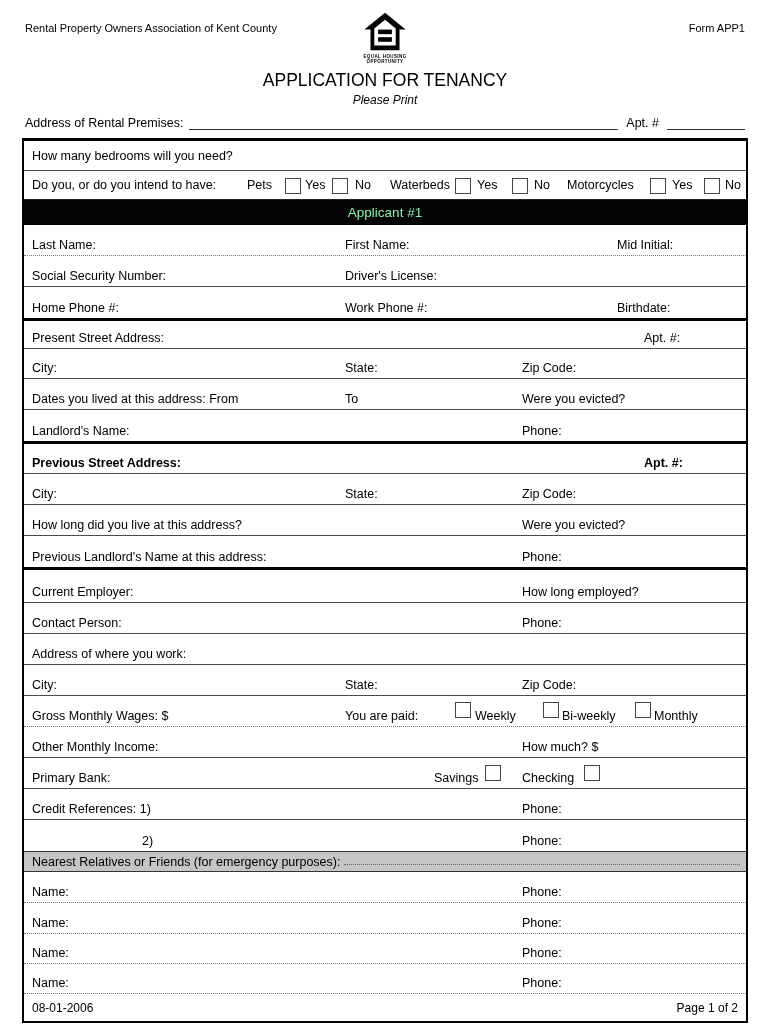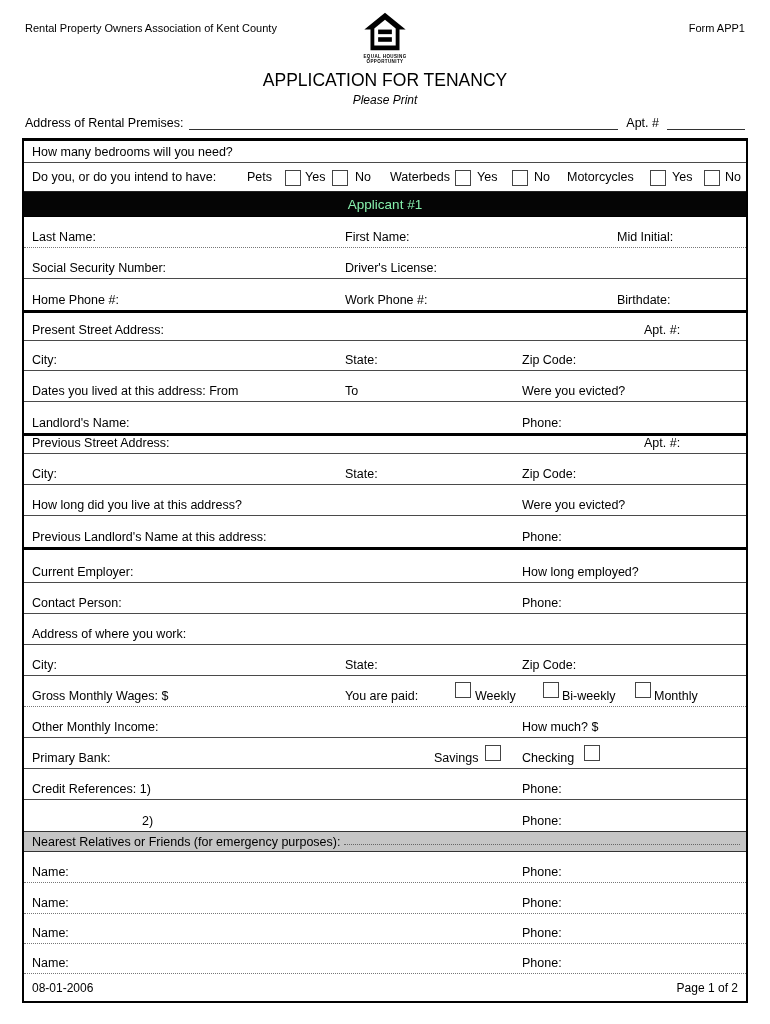--- a/index.html
+++ b/index.html
@@ -40,21 +40,21 @@
   .bar-gray .gt { margin:0 0 2px 8px; white-space:nowrap; }
   .bar-gray .dotsfill { flex:1 1 auto; border-bottom:1px dotted #666; margin:0 6px 6px 4px; height:1px; }
   .cb { position:absolute; width:16px; height:16px; border:1px solid #444; background:#fff; }
   
   .c1  { left:8px; }
   .c2  { left:321px; }
   .c3  { left:498px; }
   .c3b { left:593px; }
   .capt{ left:620px; }
   .h31 { height:31px; } .h30 { height:30px; } .h28 { height:28px; }
-  .h27 { height:22px;text-align:center; } .h26 { height:18px; } .h24 { height:33px; } .h29 { height:29px; }
+  .h27 { height:30px;text-align:center; } .h26 { height:30px;font-weight:bold; } .h24 { height:33px; } .h29 { height:29px; }
   .footer-row { position:relative; height:27px; }
   .footer-row .fl { position:absolute; left:8px;  bottom:6px; font-size:12px; }
   .footer-row .fr { position:absolute; right:8px; bottom:6px; font-size:12px; }
 </style>
 </head>
 <body>
 
 <div class="page">
 
   <div class="org">Rental Property Owners Association of Kent County</div>

